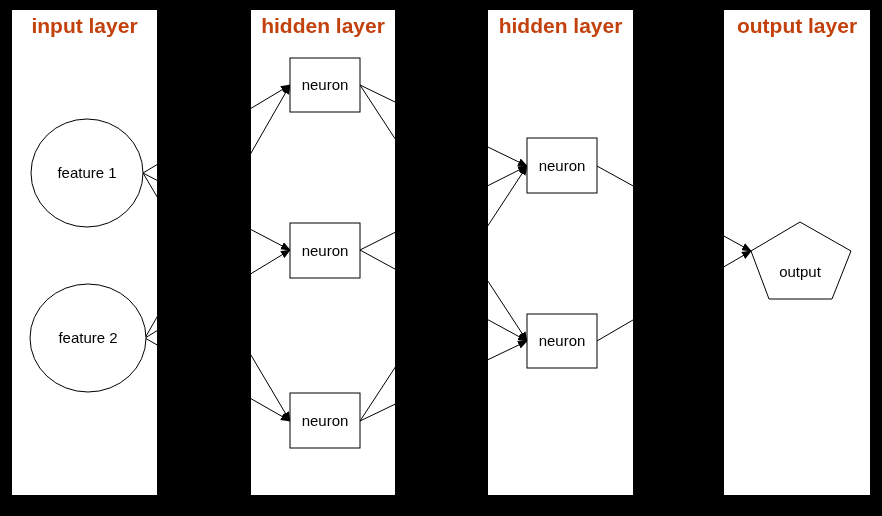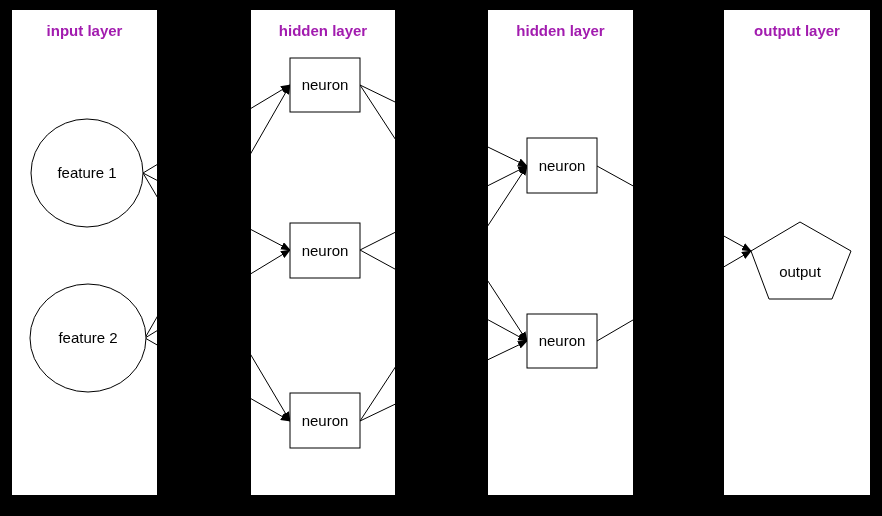--- a/index.html
+++ b/index.html
@@ -19,25 +19,25 @@
     position: absolute;
     top: 10px;
     height: 485px;
     background: #ffffff;
   }
   .panel-1 { left: 12px;  width: 145px; }
   .panel-2 { left: 251px; width: 144px; }
   .panel-3 { left: 488px; width: 145px; }
   .panel-4 { left: 724px; width: 146px; }
   .panel-title {
-    padding-top: 12px;
+    padding-top: 4px;
     text-align: center;
-    font-size: 15px;
+    font-size: 21px;
     font-weight: bold;
-    color: #a21caf;
+    color: #c2410c;
   }
   .overlay {
     position: absolute;
     left: 0;
     top: 0;
   }
   .edge {
     stroke: #000000;
     stroke-width: 1;
     fill: none;

